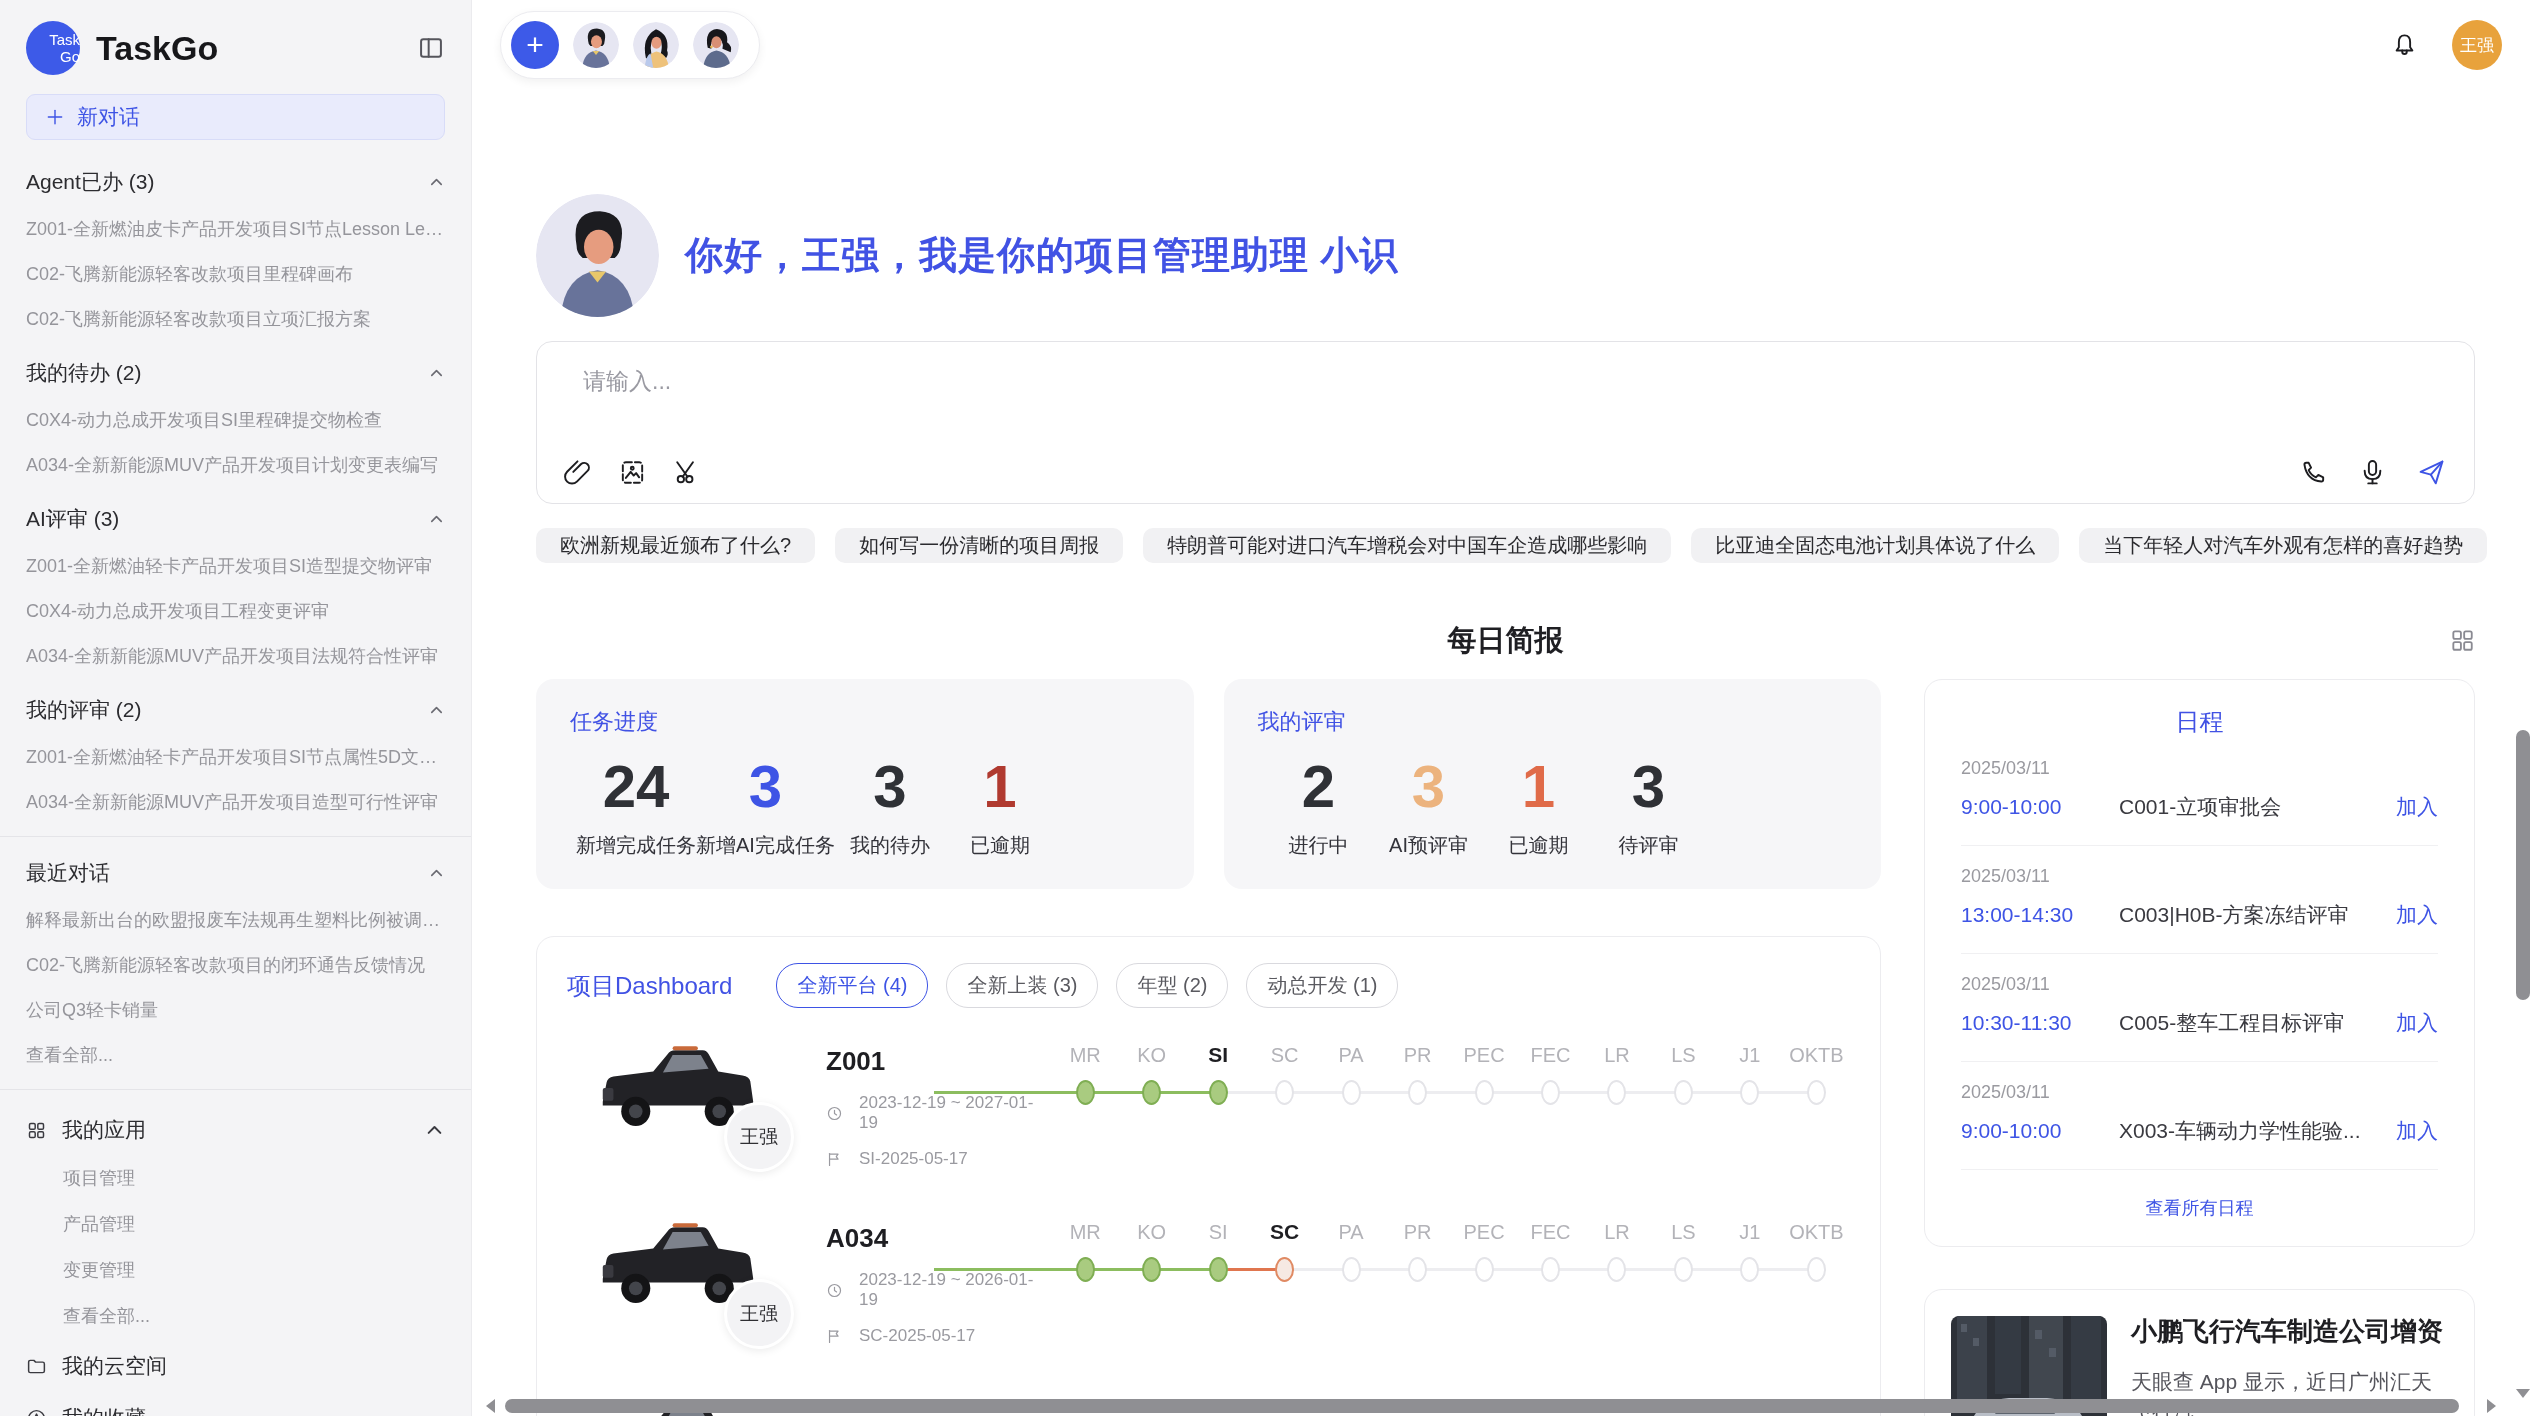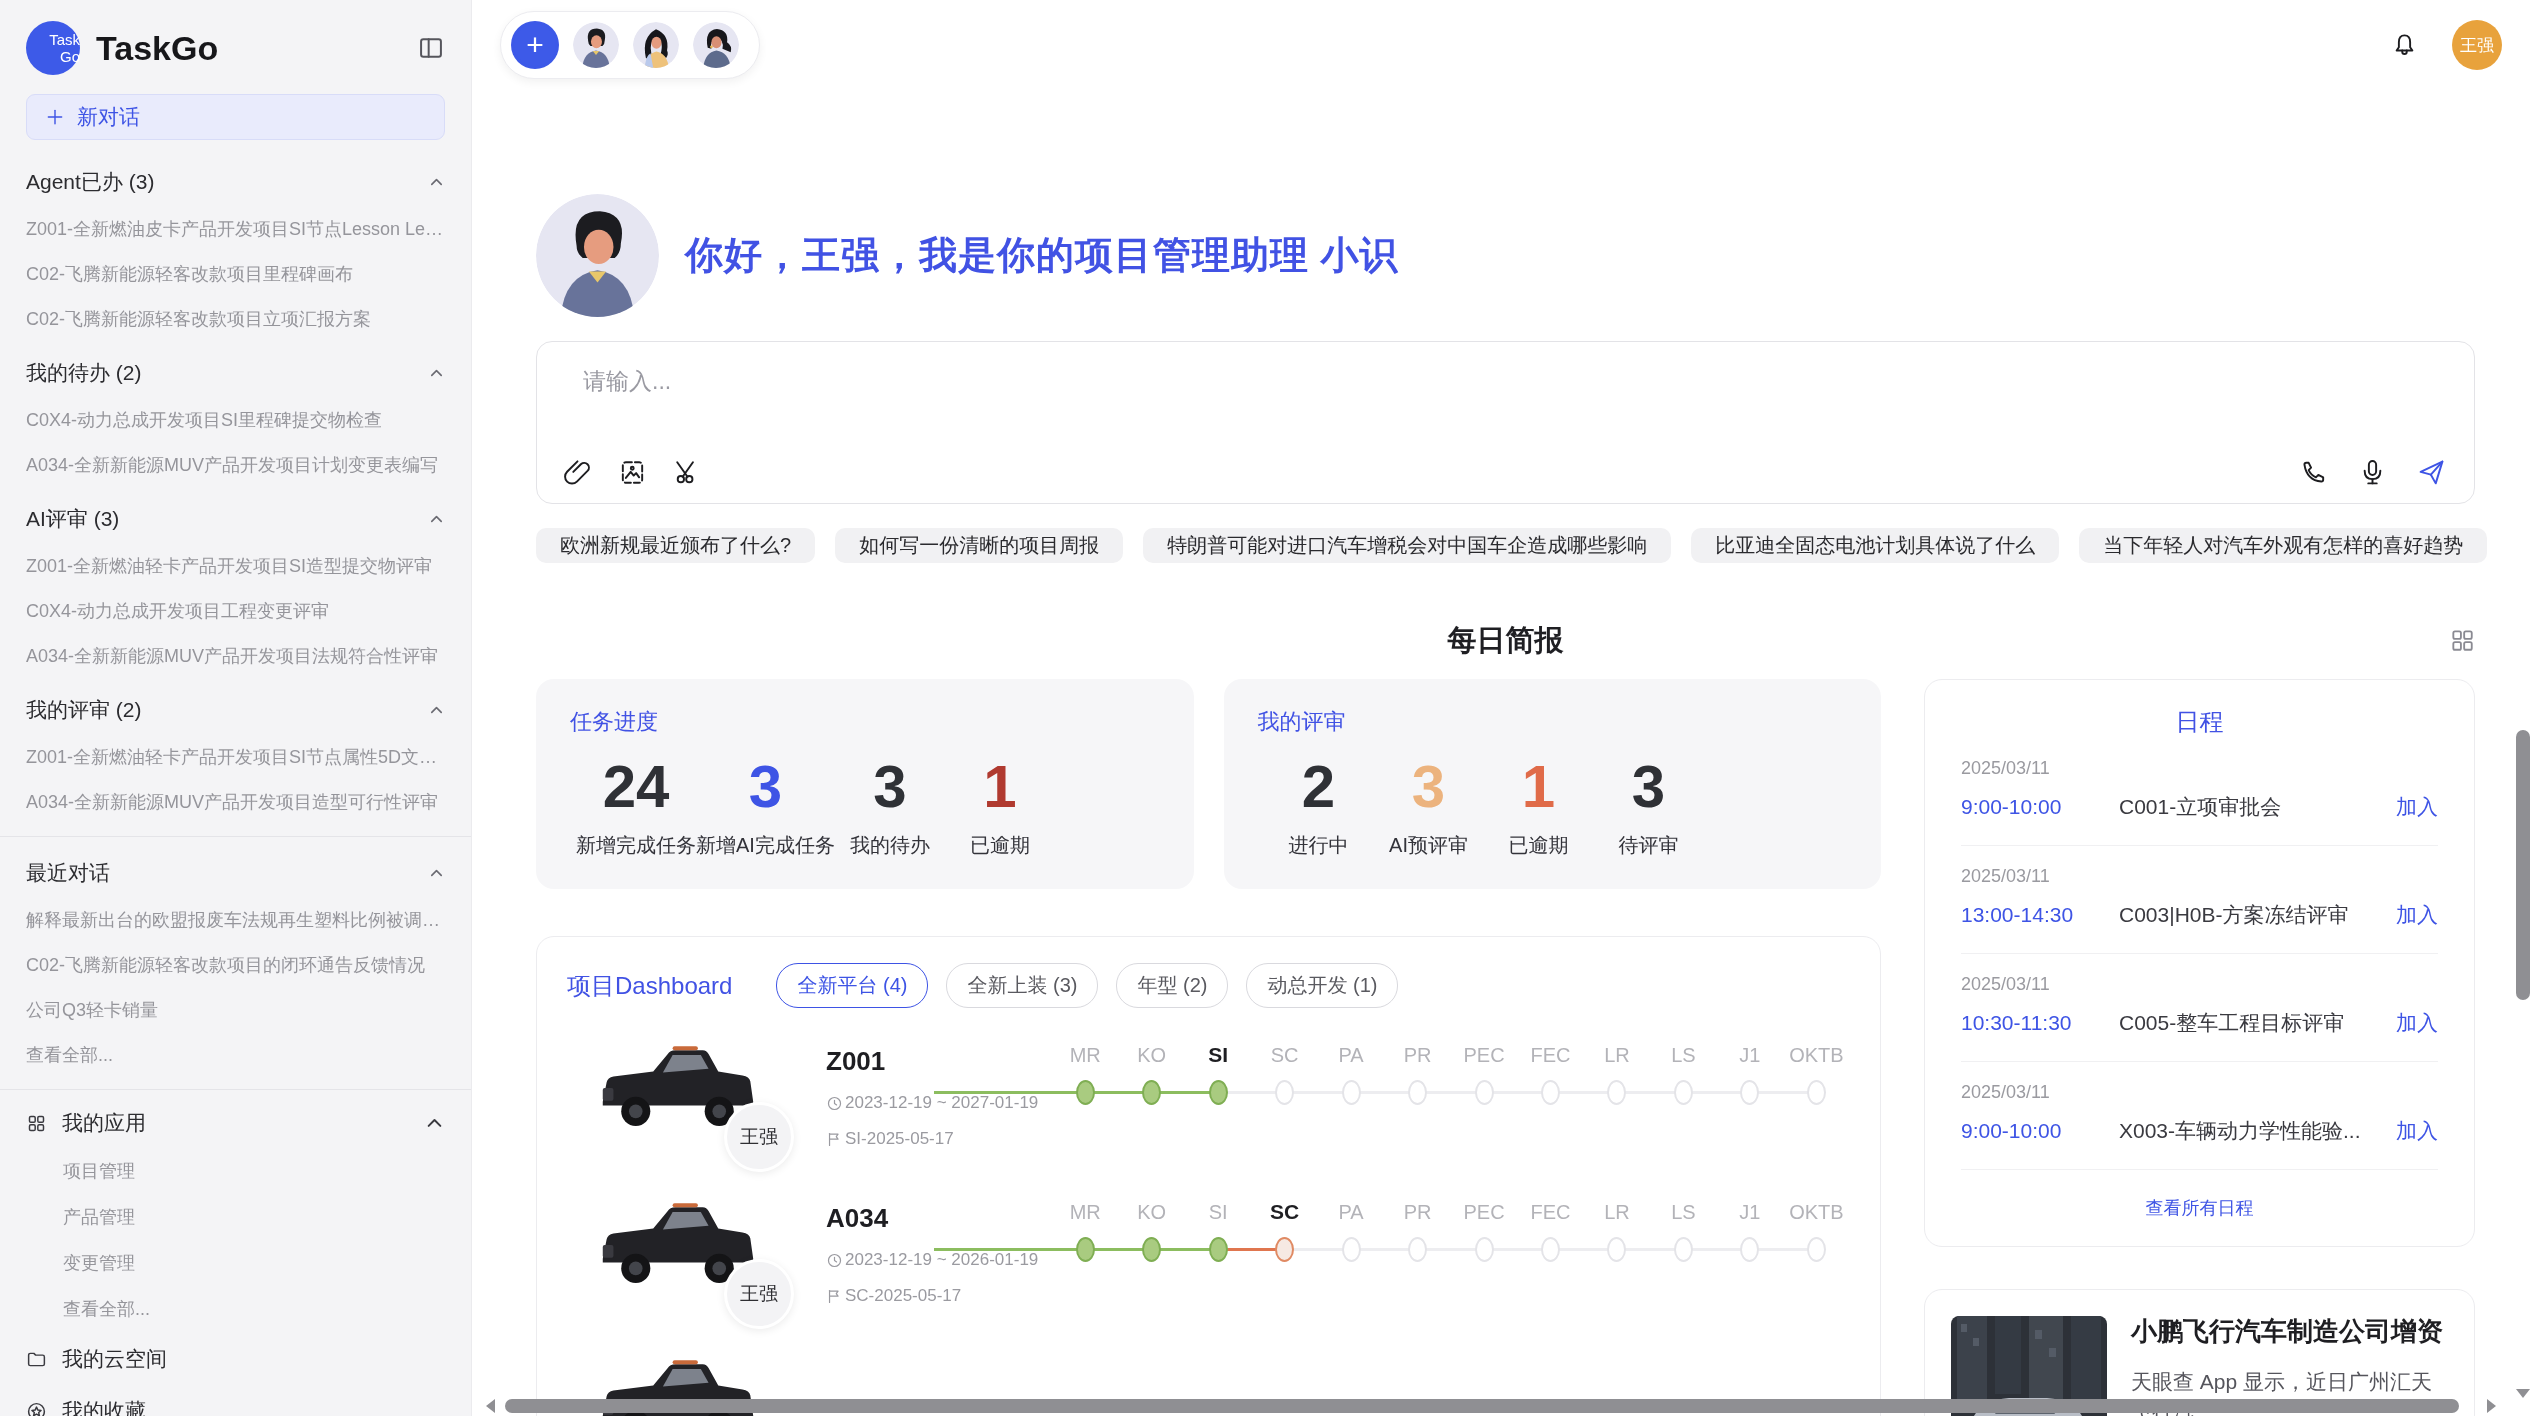--- a/index.html
+++ b/index.html
@@ -93,21 +93,21 @@
 
   .project-row { display:flex; margin-top:30px; align-items:flex-start; }
   .project-row + .project-row { margin-top:46px; }
   .truck-wrap { width:165px; height:104px; position:relative; margin-left:28px; flex-shrink:0; }
   .truck-wrap svg { width:165px; height:104px; }
   .owner-badge { position:absolute; right:-34px; bottom:-30px; width:70px; height:70px;
     border-radius:50%; background:#f3f3f5; border:3px solid #fff; display:flex; align-items:center;
     justify-content:center; font-size:19px; color:#2f2f33; box-shadow:0 2px 8px rgba(0,0,0,.08); }
   .proj-info { margin-left:66px; width:226px; padding-top:8px; flex-shrink:0; }
   .proj-code { font-size:26px; font-weight:bold; color:#1e1e22; }
-  .proj-meta { margin-top:16px; display:flex; align-items:center; gap:2px; color:#9a9aa0; font-size:17px; }
+  .proj-meta { margin-top:16px; display:flex; align-items:center; gap:16px; color:#9a9aa0; font-size:17px; }
   .proj-meta .icon { width:17px; height:17px; flex-shrink:0; }
   .milestones { flex:1; display:flex; padding-top:2px; min-width:0; }
   .ms { width:8.33%; text-align:center; position:relative; }
   .ms-label { display:block; font-size:20px; color:#b3b3b8; line-height:30px; }
   .ms.current .ms-label { color:#1e1e22; font-weight:bold; font-size:21px; }
   .ms-dot { display:block; width:19px; height:25px; border-radius:50%; margin:10px auto 0;
     background:#fff; border:2px solid #e4e4e8; position:relative; z-index:1; }
   .ms.done .ms-dot { background:#a9cb80; border-color:#7fae53; }
   .ms.overdue .ms-dot { background:#f6e9e3; border-color:#e08a63; }
   .ms::before { content:""; position:absolute; left:-50%; top:51px; width:100%; height:3px;
@@ -251,21 +251,21 @@
         <polyline points="4,11 9,6 14,11"></polyline>
       </svg>
   </div>
   <div class="side-item">解释最新出台的欧盟报废车法规再生塑料比例被调至15%...</div>
   <div class="side-item">C02-飞腾新能源轻客改款项目的闭环通告反馈情况</div>
   <div class="side-item">公司Q3轻卡销量</div>
   <div class="side-item">查看全部...</div>
 
   <div class="side-divider"></div>
 
-  <div class="side-row" style="margin-top:19px">
+  <div class="side-row" style="margin-top:26px">
     <svg class="icon" viewBox="0 0 24 24">
       <rect x="4" y="4" width="6.5" height="6.5" rx="1.5"></rect>
         <rect x="13.5" y="4" width="6.5" height="6.5" rx="1.5"></rect>
       <rect x="4" y="13.5" width="6.5" height="6.5" rx="1.5"></rect>
         <rect x="13.5" y="13.5" width="6.5" height="6.5" rx="1.5"></rect>
     </svg>
     <span style="flex:1">我的应用</span>
     <svg class="icon chev" viewBox="0 0 18 18">
         <polyline points="4,11 9,6 14,11"></polyline>
       </svg>

